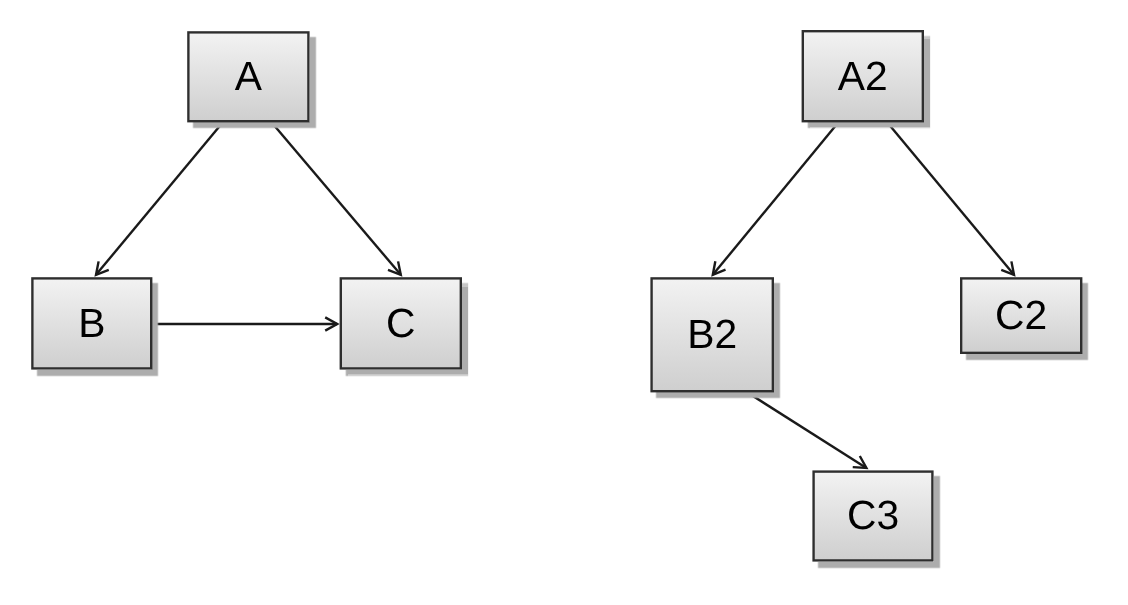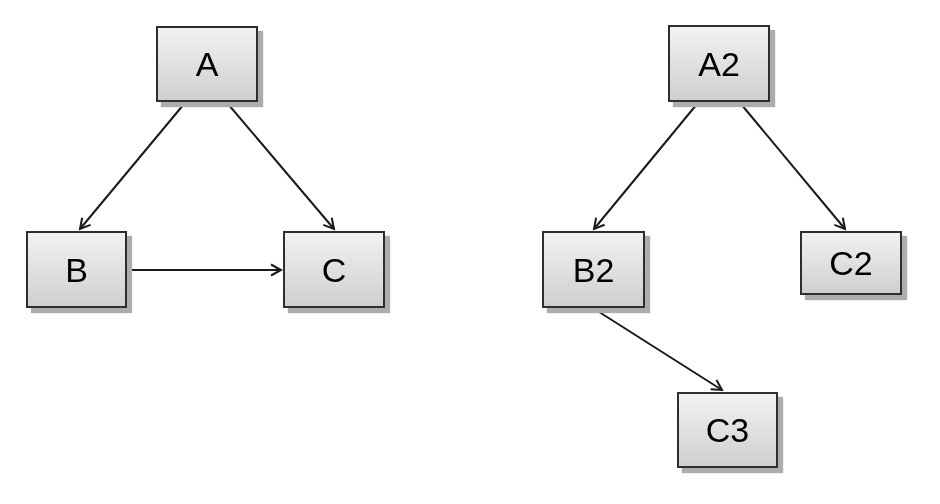--- a/index.html
+++ b/index.html
@@ -61,21 +61,21 @@
     </div>
     <div class="node" style="left: 26px; top: 231px; width: 101px; height: 77px; border-color: rgb(46, 46, 46); background: linear-gradient(rgb(242, 242, 242) 0%, rgb(207, 207, 207) 100%); box-shadow: rgb(173, 173, 173) 5px 5px 1px;">
       <span class="node-label" style="color: rgb(0, 0, 0);">B</span>
     </div>
     <div class="node" style="left: 283px; top: 231px; width: 102px; height: 77px; border-color: rgb(46, 46, 46); background: linear-gradient(rgb(242, 242, 242) 0%, rgb(207, 207, 207) 100%); box-shadow: rgb(173, 173, 173) 5px 5px 1px;">
       <span class="node-label" style="color: rgb(0, 0, 0);">C</span>
     </div>
     <div class="node" style="left: 668px; top: 25px; width: 102px; height: 77px; border-color: rgb(46, 46, 46); background: linear-gradient(rgb(242, 242, 242) 0%, rgb(207, 207, 207) 100%); box-shadow: rgb(173, 173, 173) 5px 5px 1px;">
       <span class="node-label" style="color: rgb(0, 0, 0); text-align: right;">A2</span>
     </div>
-    <div class="node" style="left: 542px; top: 231px; width: 103px; height: 77px; border-color: rgb(46, 46, 46); background: linear-gradient(rgb(242, 242, 242) 0%, rgb(207, 207, 207) 100%); box-shadow: rgb(173, 173, 173) 5px 5px 1px;">
+    <div class="node" style="left: 542px; top: 231px; width: 103px; height: 96px; border-color: rgb(46, 46, 46); background: linear-gradient(rgb(242, 242, 242) 0%, rgb(207, 207, 207) 100%); box-shadow: rgb(173, 173, 173) 5px 5px 1px;">
       <span class="node-label" style="color: rgb(0, 0, 0);">B2</span>
     </div>
     <div class="node" style="left: 800px; top: 231px; width: 102px; height: 64px; border-color: rgb(46, 46, 46); background: linear-gradient(rgb(242, 242, 242) 0%, rgb(207, 207, 207) 100%); box-shadow: rgb(173, 173, 173) 5px 5px 1px;">
       <span class="node-label" style="color: rgb(0, 0, 0);">C2</span>
     </div>
     <div class="node" style="left: 677px; top: 392px; width: 101px; height: 76px; border-color: rgb(46, 46, 46); background: linear-gradient(rgb(242, 242, 242) 0%, rgb(207, 207, 207) 100%); box-shadow: rgb(173, 173, 173) 5px 5px 1px; text-align: right;">
       <span class="node-label" style="color: rgb(0, 0, 0);">C3</span>
     </div>
   </div>
 

